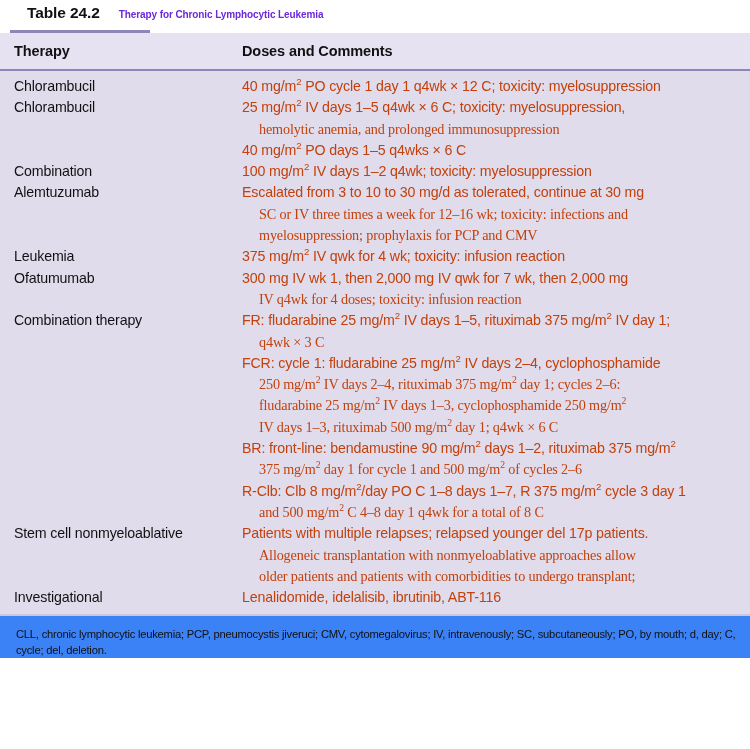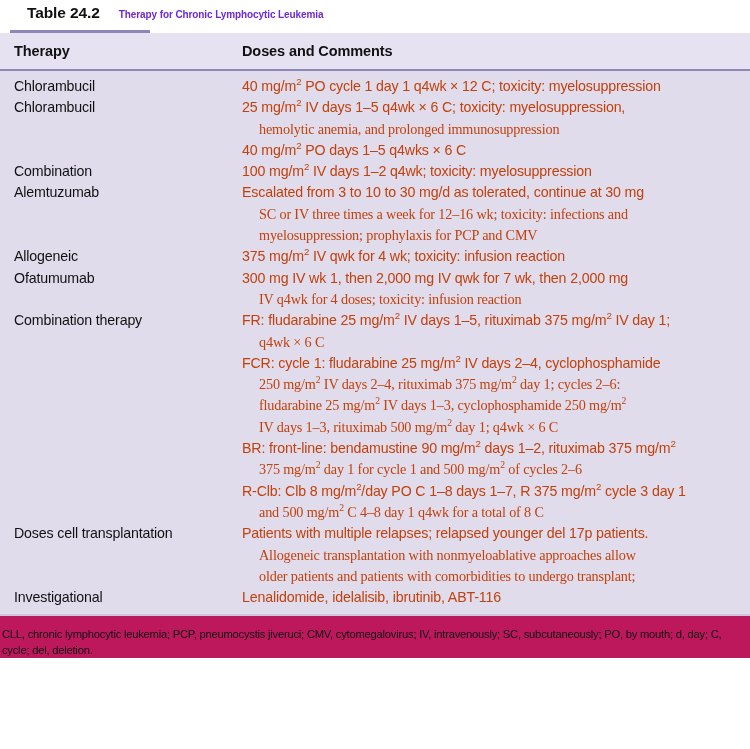--- a/index.html
+++ b/index.html
@@ -105,26 +105,26 @@
   .dose-line.cont { padding-left: 17px; font-family: Liberation Serif, serif; }
 
   sup {
     font-size: 0.68em;
     vertical-align: super;
     line-height: 0;
   }
 
   
   .footnote {
-    padding: 11px 6px 0 2px;
+    padding: 11px 6px 0 16px;
     font-size: 11.2px;
     line-height: 15.5px;
     color: #111111;
     letter-spacing: -0.22px;
-    background: #be185d;
+    background: #3b82f6;
   }
 </style>
 </head>
 <body>
 
 <div id="page">
 
   <div class="title-band">
     <span class="title-num">Table 24.2</span>
     <span class="title-text">Therapy for Chronic Lymphocytic Leukemia</span>
@@ -159,49 +159,49 @@
       </div>
       <div class="row">
         <div class="cell-therapy">Alemtuzumab</div>
         <div class="cell-doses">
           <div class="dose-line">Escalated from 3 to 10 to 30 mg/d as tolerated, continue at 30 mg</div>
           <div class="dose-line cont">SC or IV three times a week for 12–16 wk; toxicity: infections and</div>
           <div class="dose-line cont">myelosuppression; prophylaxis for PCP and CMV</div>
         </div>
       </div>
       <div class="row">
-        <div class="cell-therapy">Allogeneic</div>
+        <div class="cell-therapy">Leukemia</div>
         <div class="cell-doses">
           <div class="dose-line">375 mg/m<sup>2</sup> IV qwk for 4 wk; toxicity: infusion reaction</div>
         </div>
       </div>
       <div class="row">
         <div class="cell-therapy">Ofatumumab</div>
         <div class="cell-doses">
           <div class="dose-line">300 mg IV wk 1, then 2,000 mg IV qwk for 7 wk, then 2,000 mg</div>
           <div class="dose-line cont">IV q4wk for 4 doses; toxicity: infusion reaction</div>
         </div>
       </div>
       <div class="row">
         <div class="cell-therapy">Combination therapy</div>
         <div class="cell-doses">
           <div class="dose-line">FR: fludarabine 25 mg/m<sup>2</sup> IV days 1–5, rituximab 375 mg/m<sup>2</sup> IV day 1;</div>
-          <div class="dose-line cont">q4wk × 6 C</div>
+          <div class="dose-line cont">q4wk × 3 C</div>
           <div class="dose-line">FCR: cycle 1: fludarabine 25 mg/m<sup>2</sup> IV days 2–4, cyclophosphamide</div>
           <div class="dose-line cont">250 mg/m<sup>2</sup> IV days 2–4, rituximab 375 mg/m<sup>2</sup> day 1; cycles 2–6:</div>
           <div class="dose-line cont">fludarabine 25 mg/m<sup>2</sup> IV days 1–3, cyclophosphamide 250 mg/m<sup>2</sup></div>
           <div class="dose-line cont">IV days 1–3, rituximab 500 mg/m<sup>2</sup> day 1; q4wk × 6 C</div>
           <div class="dose-line">BR: front-line: bendamustine 90 mg/m<sup>2</sup> days 1–2, rituximab 375 mg/m<sup>2</sup></div>
           <div class="dose-line cont">375 mg/m<sup>2</sup> day 1 for cycle 1 and 500 mg/m<sup>2</sup> of cycles 2–6</div>
           <div class="dose-line">R-Clb: Clb 8 mg/m<sup>2</sup>/day PO C 1–8 days 1–7, R 375 mg/m<sup>2</sup> cycle 3 day 1</div>
           <div class="dose-line cont">and 500 mg/m<sup>2</sup> C 4–8 day 1 q4wk for a total of 8 C</div>
         </div>
       </div>
       <div class="row">
-        <div class="cell-therapy">Doses cell transplantation</div>
+        <div class="cell-therapy">Stem cell nonmyeloablative</div>
         <div class="cell-doses">
           <div class="dose-line">Patients with multiple relapses; relapsed younger del 17p patients.</div>
           <div class="dose-line cont">Allogeneic transplantation with nonmyeloablative approaches allow</div>
           <div class="dose-line cont">older patients and patients with comorbidities to undergo transplant;</div>
         </div>
       </div>
       <div class="row">
         <div class="cell-therapy">Investigational</div>
         <div class="cell-doses">
           <div class="dose-line">Lenalidomide, idelalisib, ibrutinib, ABT-116</div>

